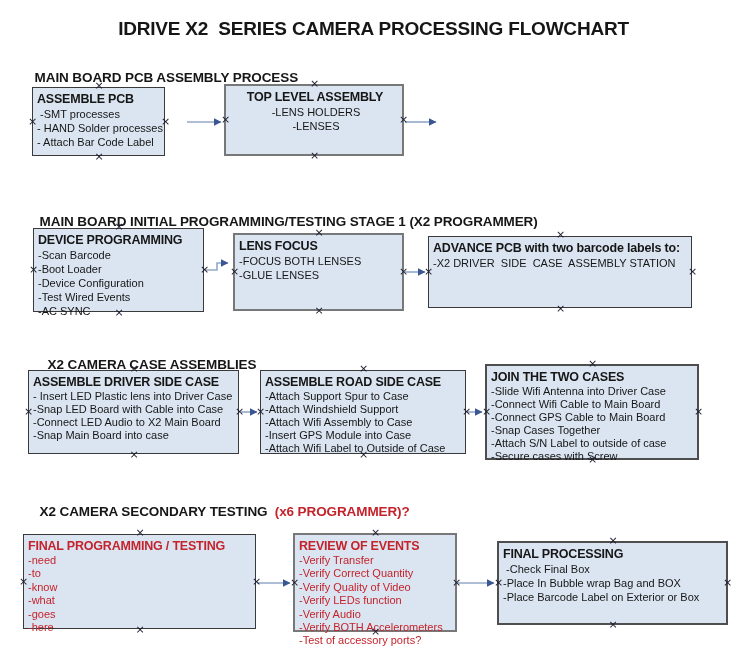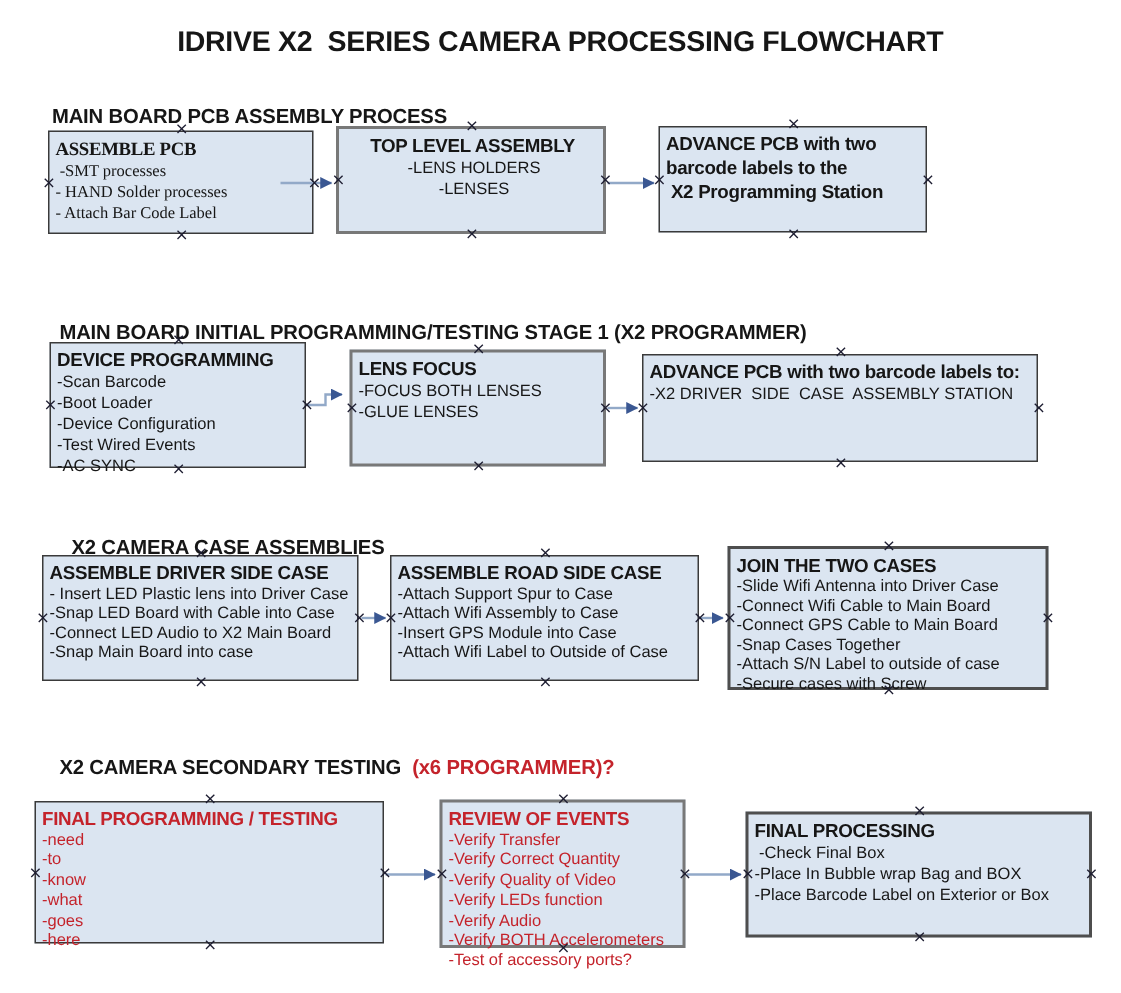--- a/index.html
+++ b/index.html
@@ -59,48 +59,38 @@
   <div class="sec-heading" style="left:25px;top:199px;">
     <span>MAIN BOARD INITIAL PROGRAMMING/TESTING STAGE 1 (X2 PROGRAMMER)</span>
   </div>
   <div class="sec-heading" style="left:33px;top:342px;">
     <span>X2 CAMERA CASE ASSEMBLIES</span>
   </div>
   <div class="sec-heading" style="left:25px;top:489px;">
     <span>X2 CAMERA SECONDARY TESTING  </span><span class="red-part">(x6 PROGRAMMER)?</span>
   </div>
 
-  <div class="fbox b-thin" style="left:32px;top:87px;width:177px;height:69px;font-family:Liberation Serif, serif;">
+  <div class="fbox b-thin" style="left:32px;top:87px;width:133px;height:69px;">
     <div class="title">ASSEMBLE PCB</div>
     <div>
         <div class="item"> -SMT processes</div>
         <div class="item">- HAND Solder processes</div>
         <div class="item">- Attach Bar Code Label</div>
       </div>
     <span class="h ht"></span>
       <span class="h hb"></span>
       <span class="h hl"></span>
       <span class="h hr"></span>
   </div>
   <div class="fbox b-thick" style="left:224px;top:84px;width:180px;height:72px;text-align:center;">
     <div class="title">TOP LEVEL ASSEMBLY</div>
     <div>
         <div class="item">-LENS HOLDERS</div>
         <div class="item">-LENSES</div>
       </div>
-    <span class="h ht"></span>
-      <span class="h hb"></span>
-      <span class="h hl"></span>
-      <span class="h hr"></span>
-  </div>
-  <div class="fbox b-thin" style="left:439px;top:84px;width:179px;height:71px;">
-    <div class="title">ADVANCE PCB with two
-barcode labels to the
- X2 Programming Station</div>
-    <div></div>
     <span class="h ht"></span>
       <span class="h hb"></span>
       <span class="h hl"></span>
       <span class="h hr"></span>
   </div>
 
   <div class="fbox b-thin" style="left:33px;top:228px;width:171px;height:84px;">
     <div class="title">DEVICE PROGRAMMING</div>
     <div>
         <div class="item">-Scan Barcode</div>
@@ -146,20 +136,21 @@
       </div>
     <span class="h ht"></span>
       <span class="h hb"></span>
       <span class="h hl"></span>
       <span class="h hr"></span>
   </div>
   <div class="fbox b-thin lh13" style="left:260px;top:370px;width:206px;height:84px;">
     <div class="title">ASSEMBLE ROAD SIDE CASE</div>
     <div>
         <div class="item">-Attach Support Spur to Case</div>
+        <div class="item">-Attach Windshield Support</div>
         <div class="item">-Attach Wifi Assembly to Case</div>
         <div class="item">-Insert GPS Module into Case</div>
         <div class="item">-Attach Wifi Label to Outside of Case</div>
       </div>
     <span class="h ht"></span>
       <span class="h hb"></span>
       <span class="h hl"></span>
       <span class="h hr"></span>
   </div>
   <div class="fbox b-med lh13" style="left:485px;top:364px;width:214px;height:96px;">

